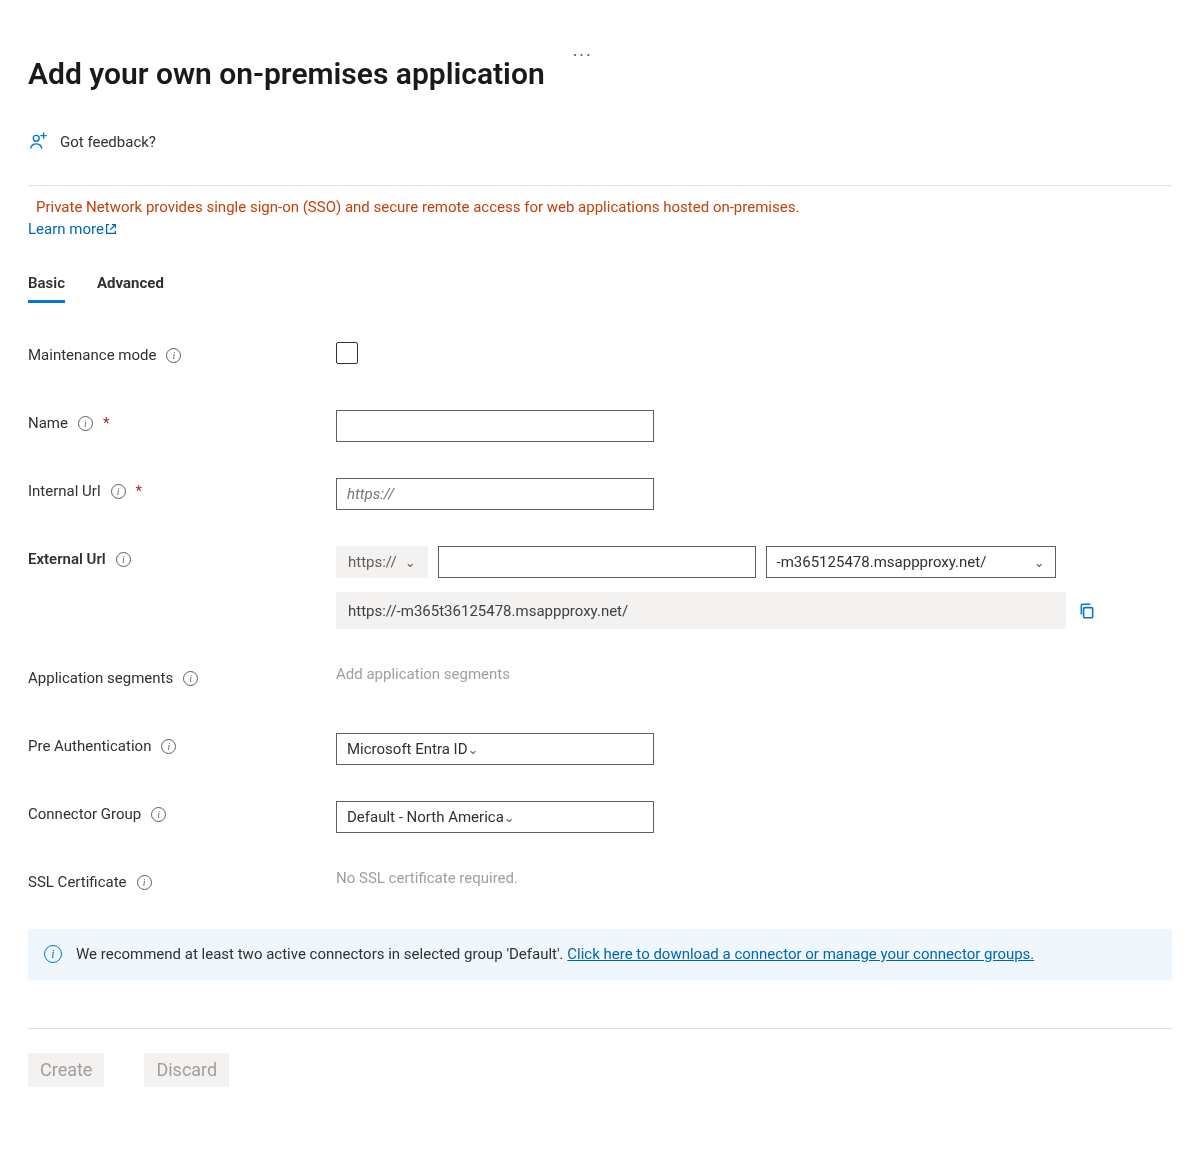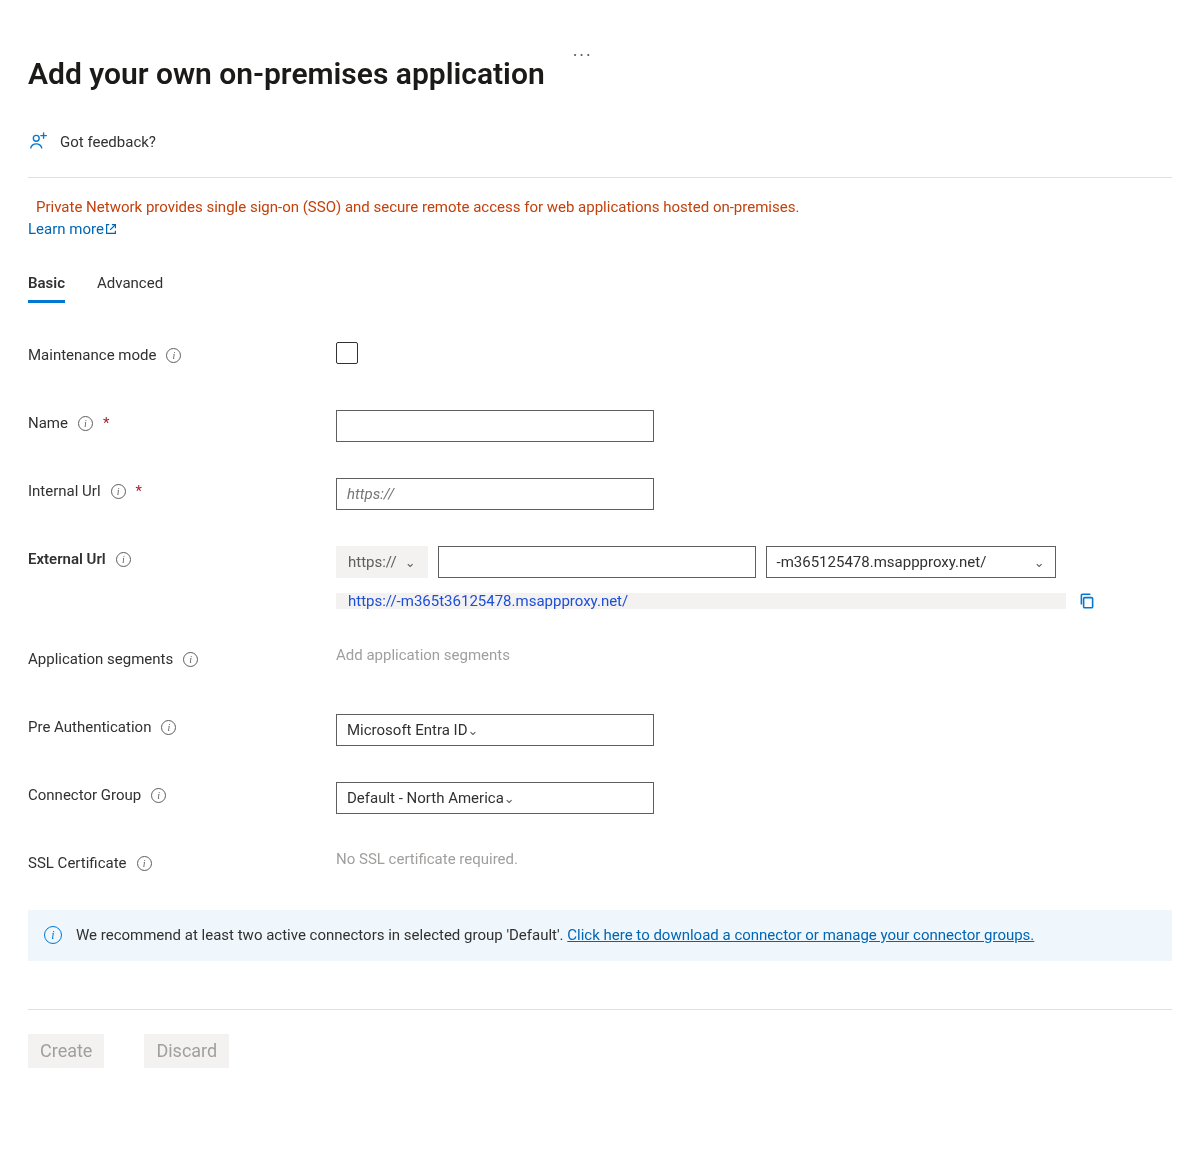--- a/index.html
+++ b/index.html
@@ -28,23 +28,23 @@
     font-size: 18px;
     color: #605e5c;
     letter-spacing: 2px;
     cursor: pointer;
     padding: 4px;
   }
   .feedback-row {
     display: flex;
     align-items: center;
     gap: 10px;
-    padding-bottom: 24px;
+    padding-bottom: 32px;
     border-bottom: 1px solid #e1dfdd;
-    margin-bottom: 20px;
+    margin-bottom: 12px;
   }
   .feedback-icon svg { display: block; }
   .feedback-text { color: #323130; }
   .intro-text {
     color: #c2410c;
     margin-bottom: 4px;
     margin-left: 8px;
   }
   .learn-more {
     color: #0066b4;
@@ -57,20 +57,21 @@
     display: flex;
     gap: 32px;
     margin-top: 36px;
     border-bottom: 1px solid transparent;
     margin-bottom: 38px;
   }
   .tab {
     padding-bottom: 8px;
     cursor: pointer;
     color: #323130;
+    font-weight: bold;
   }
   .tab.active {
     font-weight: 600;
     border-bottom: 3px solid #0078d4;
   }
   .form-row {
     display: flex;
     align-items: flex-start;
     margin-bottom: 36px;
     min-height: 32px;
@@ -164,25 +165,25 @@
     gap: 12px;
   }
   .readout-row {
     display: flex;
     align-items: center;
     gap: 12px;
     margin-top: 6px;
   }
   .url-readout {
     background: #f3f2f1;
-    height: 16px;
+    height: 37px;
     display: flex;
     align-items: center;
     padding: 0 12px;
-    color: #1d4ed8;
+    color: #404040;
     flex: 1;
     max-width: 730px;
   }
   .copy-icon { color: #0078d4; cursor: pointer; }
   .copy-icon svg { display:block; }
   .placeholder-link {
     color: #a19f9d;
     cursor: pointer;
   }
   .dropdown {

